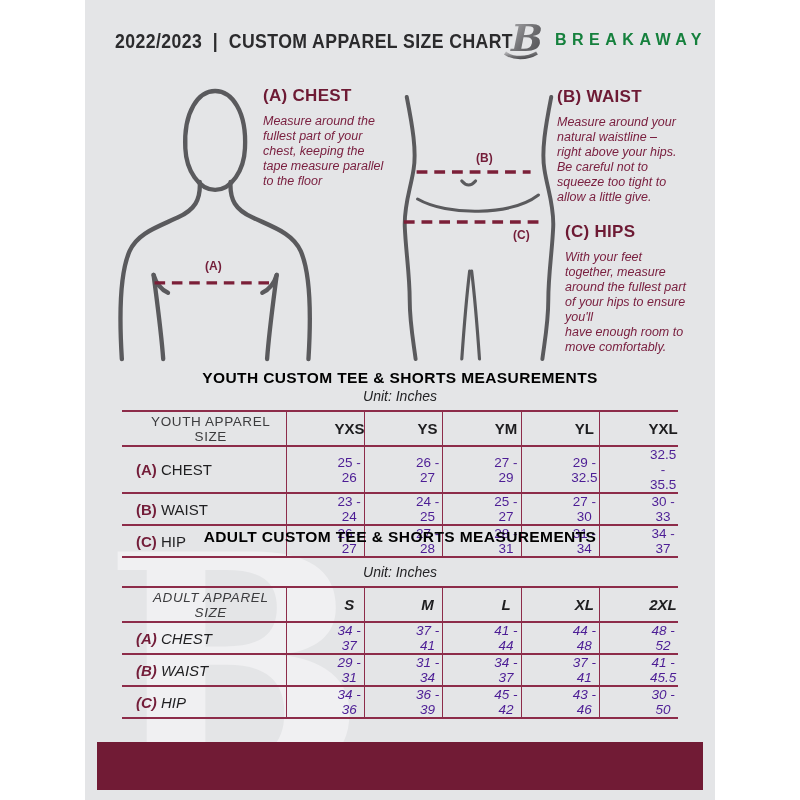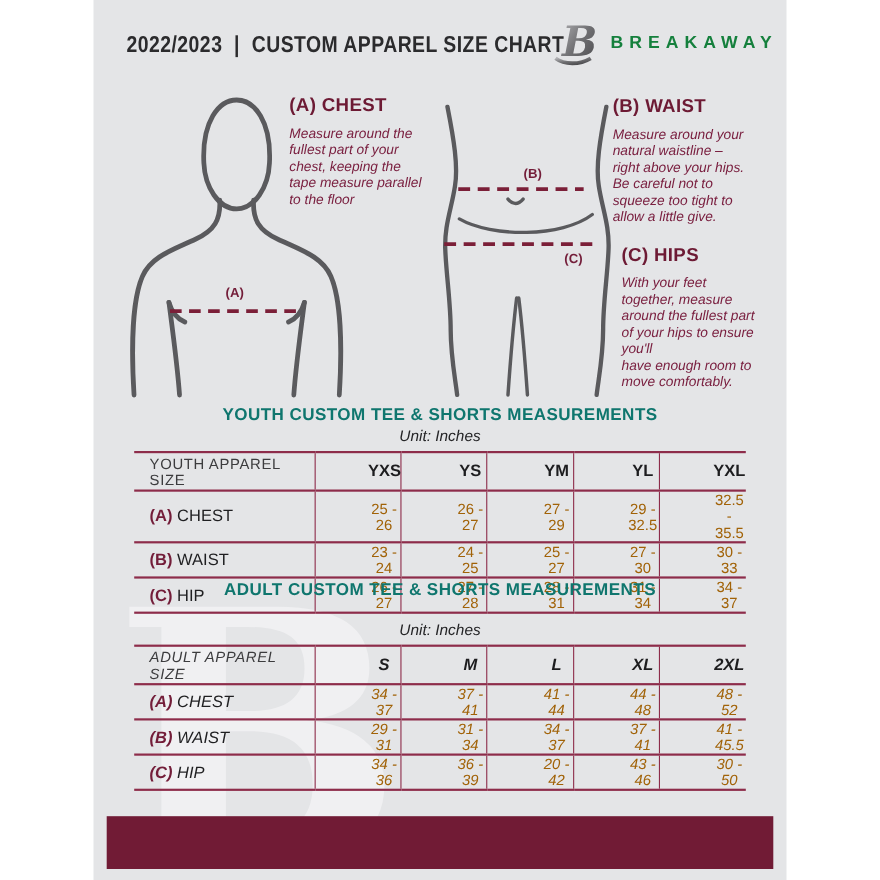--- a/index.html
+++ b/index.html
@@ -30,37 +30,37 @@
   .instr { position:absolute; color:#731d39; }
   .instr h3 { font-size:17px; font-weight:bold; letter-spacing:0.3px; color:#6d1a34; }
   .instr p { margin-top:8px; font-size:12.5px; font-style:italic; line-height:1.2;
     white-space:pre-line; color:#7a2040; }
   .instr-chest { left:178px; top:86px; width:140px; }
   .instr-waist { left:472px; top:87px; width:155px; }
   .instr-hips  { left:480px; top:222px; width:158px; }
 
   
   .sec-title { position:absolute; left:0; right:0; text-align:center; font-size:15.5px;
-    font-weight:bold; color:#0f766e; letter-spacing:0.4px; }
+    font-weight:bold; color:#000000; letter-spacing:0.4px; }
   .sec-unit { position:absolute; left:0; right:0; text-align:center; font-size:14px;
     font-style:italic; color:#242426; }
 
   
   table.size-table { position:absolute; left:37px; width:556px; border-collapse:collapse; table-layout:fixed; }
   .size-table th, .size-table td { border-bottom:2px solid #8d2c4a; }
   .size-table thead th { border-top:2px solid #8d2c4a; height:35px; }
   .size-table tbody th, .size-table tbody td { height:29px; }
   .size-table tr > * + * { border-left:1.5px solid #8d2c4a;padding-left:48px; }
   .size-table thead th { font-size:15px; font-weight:bold; color:#1d1d1f; text-align:center; }
   .size-table thead th.label-col { font-size:13.5px; font-weight:normal; color:#3c3c3e;
-    letter-spacing:0.6px; text-align:left; padding-left:14px; }
+    letter-spacing:0.6px; text-align:center; padding-left:14px; }
   .size-table tbody th.label-col { font-size:15px; font-weight:normal; color:#1f1f21;
     text-align:left; padding-left:14px; }
   .size-table tbody th .prefix { color:#731d39; font-weight:bold; }
-  .size-table td { font-size:13.5px; color:#a16207; text-align:center; }
+  .size-table td { font-size:13.5px; color:#4c1d95; text-align:center; }
   .label-col { width:164px; }
 
   .t-youth { top:410px; }
   .t-adult { top:586px;font-style:italic; }
   .youth-title { top:369px; } .youth-unit { top:388px; }
   .adult-title { top:528px; } .adult-unit { top:564px; }
 
   
   .footer-bar { position:absolute; left:12px; top:742px; width:606px; height:48px;
     background:#711b35; z-index:2; }
@@ -219,21 +219,21 @@
               <td>29 - 31</td>
               <td>31 - 34</td>
               <td>34 - 37</td>
               <td>37 - 41</td>
               <td>41 - 45.5</td>
             </tr>
             <tr>
               <th class="label-col"><span class="prefix">(C)</span> HIP</th>
               <td>34 - 36</td>
               <td>36 - 39</td>
-              <td>20 - 42</td>
+              <td>45 - 42</td>
               <td>43 - 46</td>
               <td>30 - 50</td>
             </tr>
           </tbody>
         </table>
 
     </div>
 
     <div class="footer-bar"></div>
   </div>

